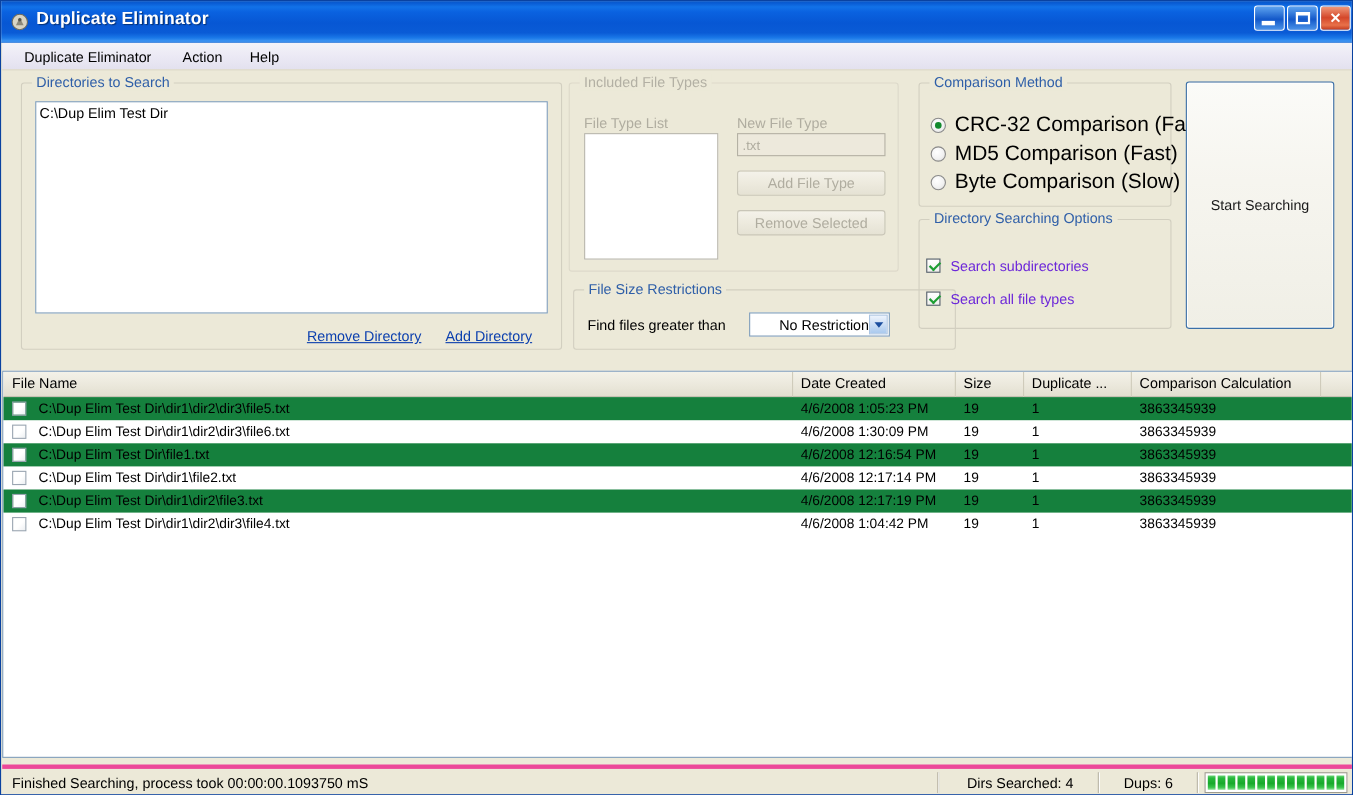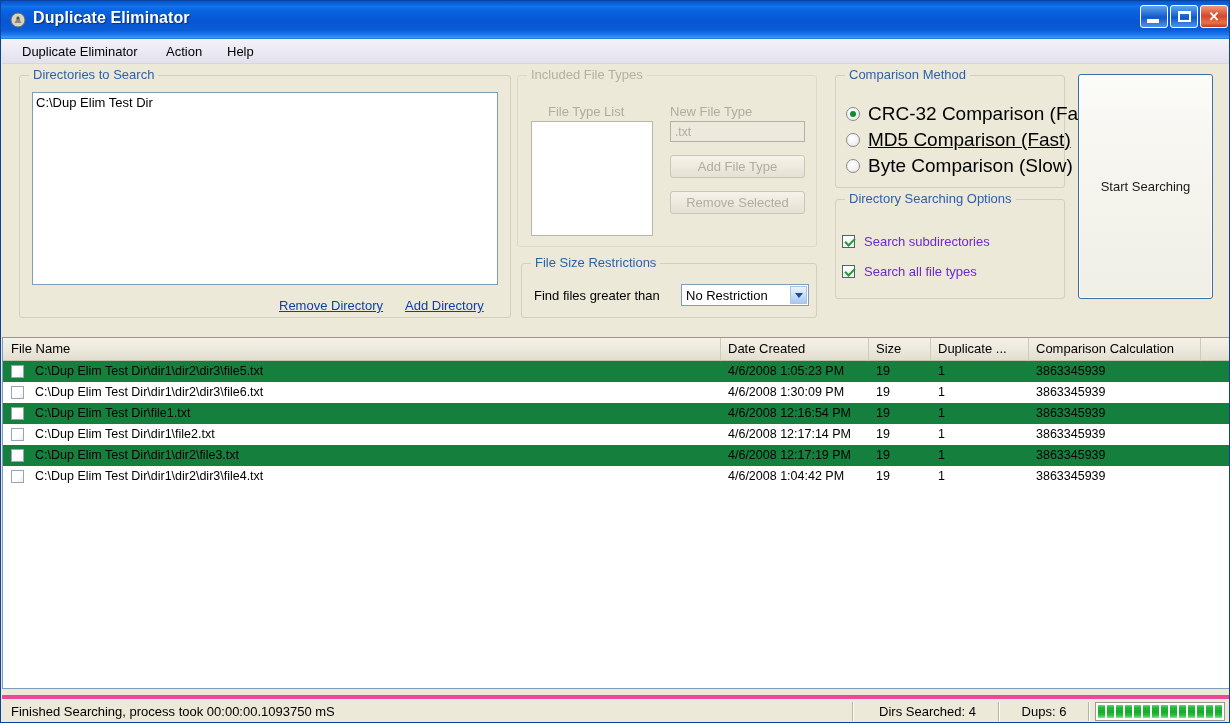--- a/index.html
+++ b/index.html
@@ -431,46 +431,46 @@
     <span class="glabel">Directories to Search</span>
     <div class="listbox" style="left:12px; top:16px; width:466px; height:193px;">
       <div class="listbox-item">C:\Dup Elim Test Dir</div>
     </div>
     <span class="linkbtn" style="left:259px; top:222px;">Remove Directory</span>
     <span class="linkbtn" style="left:385px; top:222px;">Add Directory</span>
   </div>
 
   <div class="group disabled" style="left:516px; top:74px; width:300px; height:172px;">
     <span class="glabel">Included File Types</span>
-    <span class="statictext dim" style="left:30px; top:28px;">File Type List</span>
+    <span class="statictext dim" style="left:13px; top:28px;">File Type List</span>
     <span class="statictext dim" style="left:152px; top:28px;">New File Type</span>
     <div class="listbox disabled" style="left:13px; top:45px; width:122px; height:115px;"></div>
     <div class="textbox" style="left:152px; top:45px; width:135px; height:21px;">.txt</div>
     <div class="btn" style="left:152px; top:79px; width:135px; height:23px;">Add File Type</div>
     <div class="btn" style="left:152px; top:115px; width:135px; height:23px;">Remove Selected</div>
   </div>
 
-  <div class="group" style="left:520px; top:262px; width:296px; height:55px;">
+  <div class="group" style="left:520px; top:262px; width:348px; height:55px;text-align:right;">
     <span class="glabel">File Size Restrictions</span>
     <span class="statictext" style="left:12px; top:24px;">Find files greater than</span>
     <div class="combo" style="left:159px; top:20px; width:128px; height:22px;">
       <span class="val">No Restriction</span>
       <span class="arrow">
           <i></i>
         </span>
     </div>
   </div>
 
   <div class="group" style="left:834px; top:74px; width:230px; height:113px;">
     <span class="glabel">Comparison Method</span>
     <div class="radio-row" style="left:10px; top:27px;">
       <span class="radio on"></span>
       <span class="lbl">CRC-32 Comparison (Fastest)</span>
     </div>
-    <div class="radio-row" style="left:10px; top:53px;text-decoration:underline;">
+    <div class="radio-row" style="left:10px; top:53px;">
       <span class="radio"></span>
       <span class="lbl">MD5 Comparison (Fast)</span>
     </div>
     <div class="radio-row" style="left:10px; top:79px;">
       <span class="radio"></span>
       <span class="lbl">Byte Comparison (Slow)</span>
     </div>
   </div>
 
   <div class="group" style="left:834px; top:198px; width:230px; height:100px;">

